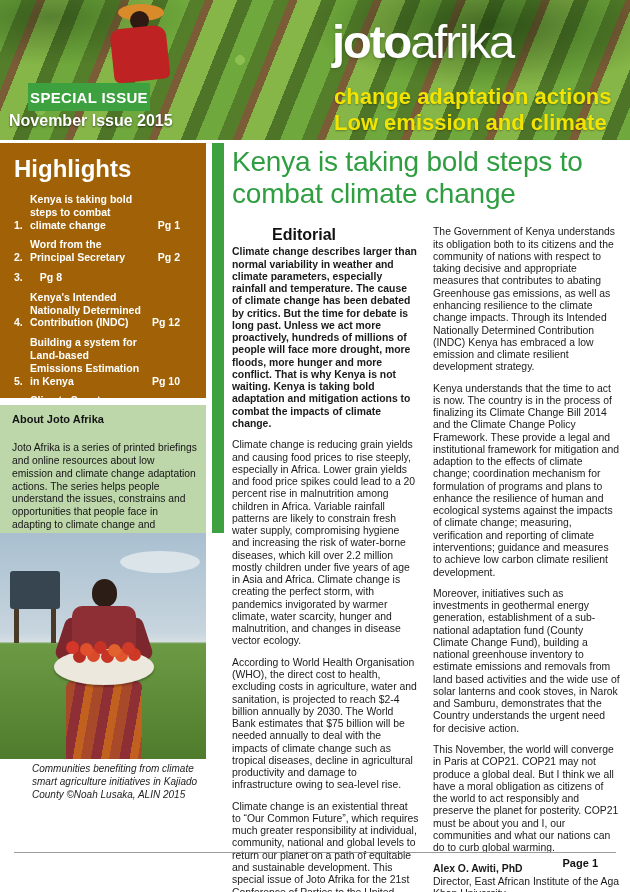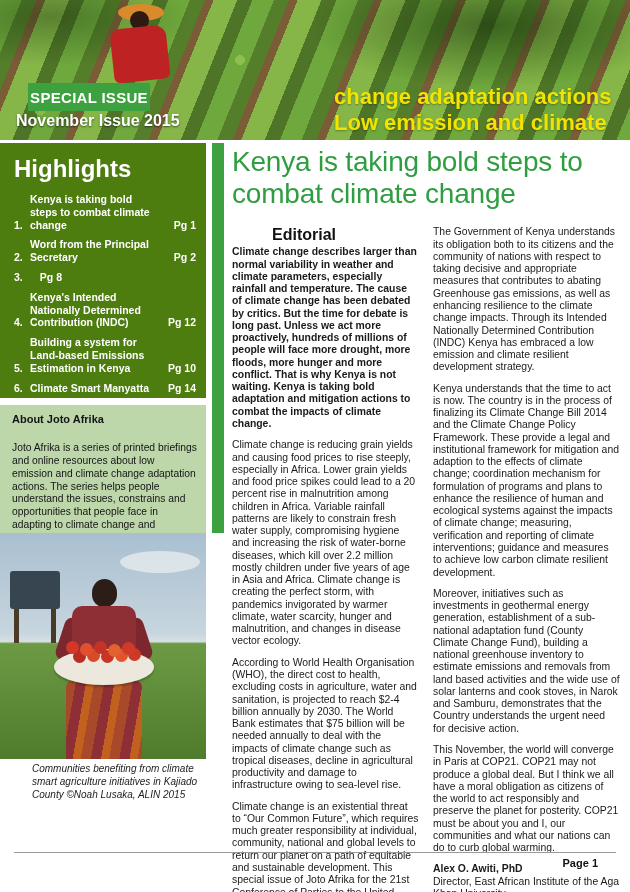--- a/index.html
+++ b/index.html
@@ -24,24 +24,24 @@
   .farmer { position:absolute; left:88px; top:0; width:110px; height:95px; }
   .farmer .hat  { position:absolute; left:30px; top:4px;  width:46px; height:17px; background:#d98b2b; border-radius:50%; }
   .farmer .head { position:absolute; left:42px; top:11px; width:19px; height:19px; background:#2e1a12; border-radius:50%; }
   .farmer .torso{ position:absolute; left:24px; top:27px; width:56px; height:54px; background:#bf2222; border-radius:10px 12px 6px 6px; transform:rotate(-6deg); }
   .logo { position:absolute; left:332px; top:14px; color:#fff; font-size:47px; letter-spacing:-2px; text-shadow:0 1px 3px rgba(0,0,0,.25); white-space:nowrap; }
   .logo .b { font-weight:800; }
   .logo .l { font-weight:400; }
   .tagline { position:absolute; left:334px; top:84px; color:#f2e400; font-size:22px; font-weight:700; line-height:1.2; text-shadow:0 1px 2px rgba(0,0,0,.3); }
   .special-issue { position:absolute; left:28px; top:83px; width:122px; height:28px; background:#3ca13e; color:#fff;
     font-size:15px; font-weight:800; display:flex; align-items:center; justify-content:center; letter-spacing:.3px; }
-  .issue-date { position:absolute; left:16px; top:112px; color:#fff; font-size:16px; font-weight:800; text-shadow:0 1px 2px rgba(0,0,0,.55); }
-
-  
-  .highlights { position:absolute; left:0; top:143px; width:206px; height:255px; background:#4d7c0f; color:#fff; padding:12px 10px 10px 14px; }
+  .issue-date { position:absolute; left:9px; top:112px; color:#fff; font-size:16px; font-weight:800; text-shadow:0 1px 2px rgba(0,0,0,.55); }
+
+  
+  .highlights { position:absolute; left:0; top:143px; width:206px; height:255px; background:#a16207; color:#fff; padding:12px 26px 10px 14px; }
   .highlights h2 { font-size:24px; font-weight:800; margin-bottom:10px; }
   .hl-item { display:flex; align-items:flex-end; gap:4px; margin-bottom:7px; font-size:10.5px; font-weight:700; line-height:1.22; }
   .hl-item .num { flex:0 0 12px; }
   .hl-item .ttl { flex:1 1 auto; }
   .hl-item .pg  { flex:0 0 32px; text-align:right; white-space:nowrap; }
   .green-bar { position:absolute; left:212px; top:143px; width:12px; height:390px; background:#3ca13e; }
 
   .about { position:absolute; left:0; top:405px; width:206px; height:128px; background:#bdd7ab; padding:8px 8px 8px 12px; color:#141414; }
   .about h3 { font-size:11px; font-weight:700; margin-bottom:17px; }
   .about p { font-size:10.3px; line-height:1.25; }
@@ -84,20 +84,23 @@
 <body>
 
 <div class="page">
 
   <header class="banner">
     <div class="leaf-speck"></div>
     <div class="farmer">
       <div class="hat"></div>
       <div class="head"></div>
       <div class="torso"></div>
+    </div>
+    <div class="logo">
+      <span class="b">joto</span><span class="l">afrika</span>
     </div>
     <div class="tagline">
       <div>change adaptation actions</div>
       <div>Low emission and climate</div>
     </div>
     <div class="special-issue">SPECIAL ISSUE</div>
     <div class="issue-date">November Issue 2015</div>
   </header>
 
   <aside class="highlights">

